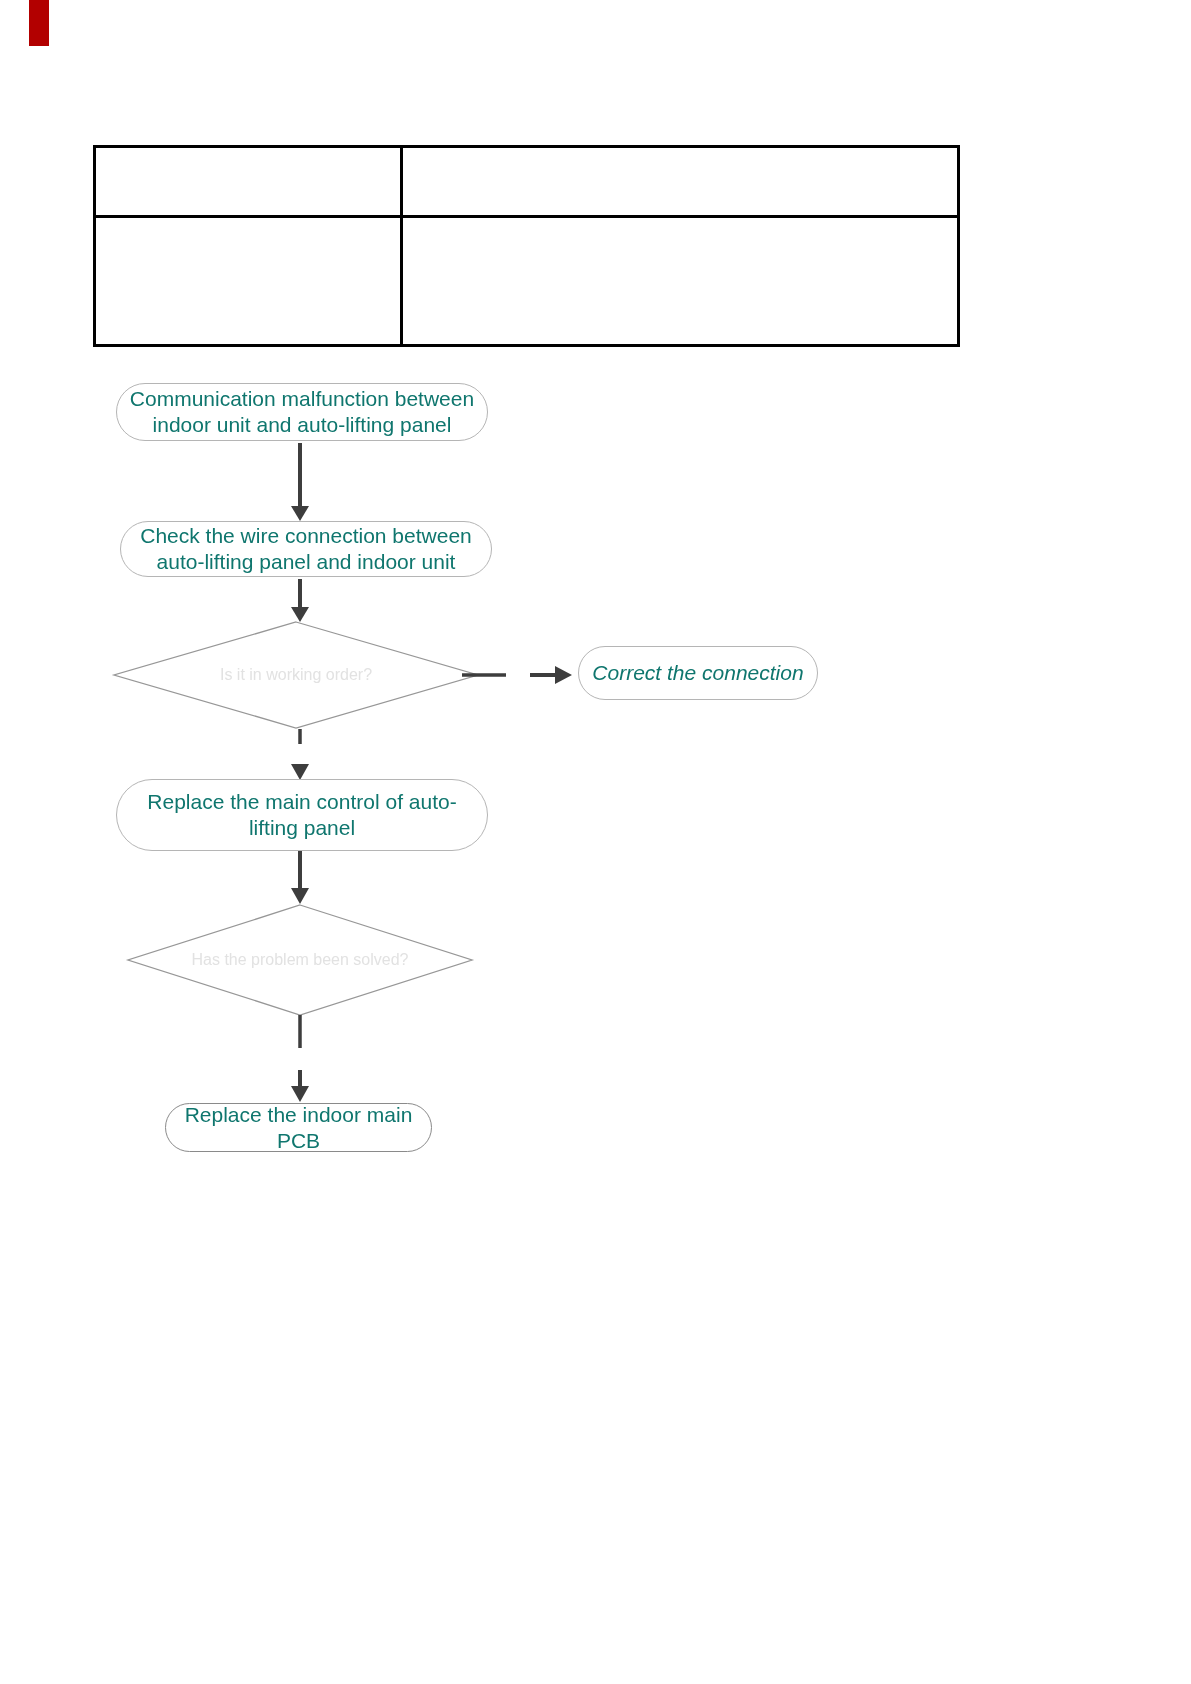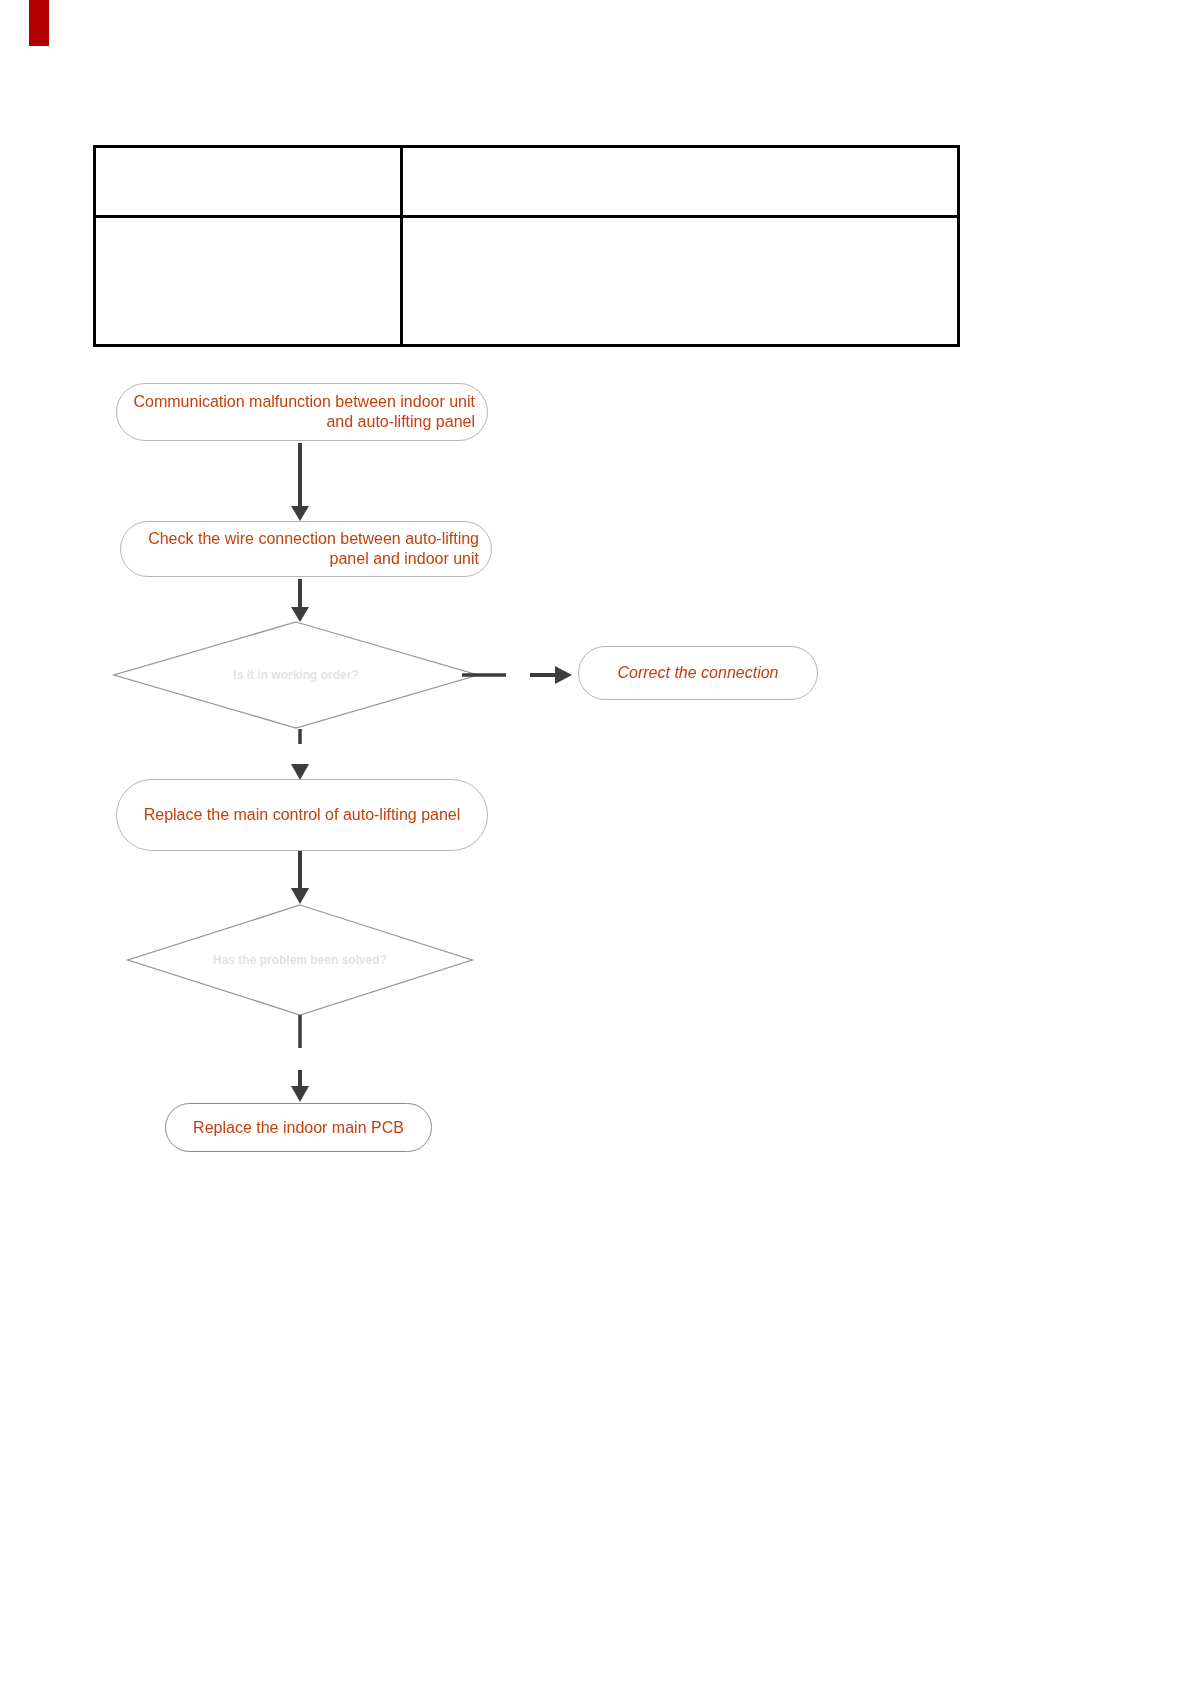--- a/index.html
+++ b/index.html
@@ -28,37 +28,37 @@
     padding:6px 10px;
     font-size:16px;color:#f8f8f8;
   }
   .info-table .c00{border-right:3px solid #000;border-bottom:3px solid #000;}
   .info-table .c01{border-bottom:3px solid #000;}
   .info-table .c10{border-right:3px solid #000;}
   
   .node{
     position:absolute;box-sizing:border-box;
     display:flex;align-items:center;justify-content:center;
-    text-align:right;
-    color:#c2410c;
-    font-size:16px;font-weight:300;line-height:1.22;
+    text-align:center;
+    color:#0f766e;
+    font-size:21px;font-weight:300;line-height:1.22;
     background:#ffffff;
     border:1.5px solid #b5b5b5;
   }
   .stadium{border-radius:999px;padding:2px 12px;}
   .n-start   {left:116px;top:383px;width:372px;height:58px;}
   .n-check   {left:120px;top:521px;width:372px;height:56px;}
   .n-correct {left:578px;top:646px;width:240px;height:54px;font-style:italic;}
   .n-replace-control{left:116px;top:779px;width:372px;height:72px;}
   .n-replace-pcb{left:165px;top:1103px;width:267px;height:49px;border-color:#8a8a8a;}
   .diamond-label{
     position:absolute;box-sizing:border-box;
     display:flex;align-items:center;justify-content:center;
     text-align:center;color:#e2e2e2;
-    font-size:12px;font-weight:700;
+    font-size:16px;font-weight:400;
     background:transparent;border:none;
   }
   .d-working{left:134px;top:640px;width:324px;height:70px;}
   .d-solved {left:138px;top:925px;width:324px;height:70px;text-align:right;}
   svg.connectors{position:absolute;left:0;top:0;pointer-events:none;}
 </style>
 </head>
 <body>
 
 <div class="page">

